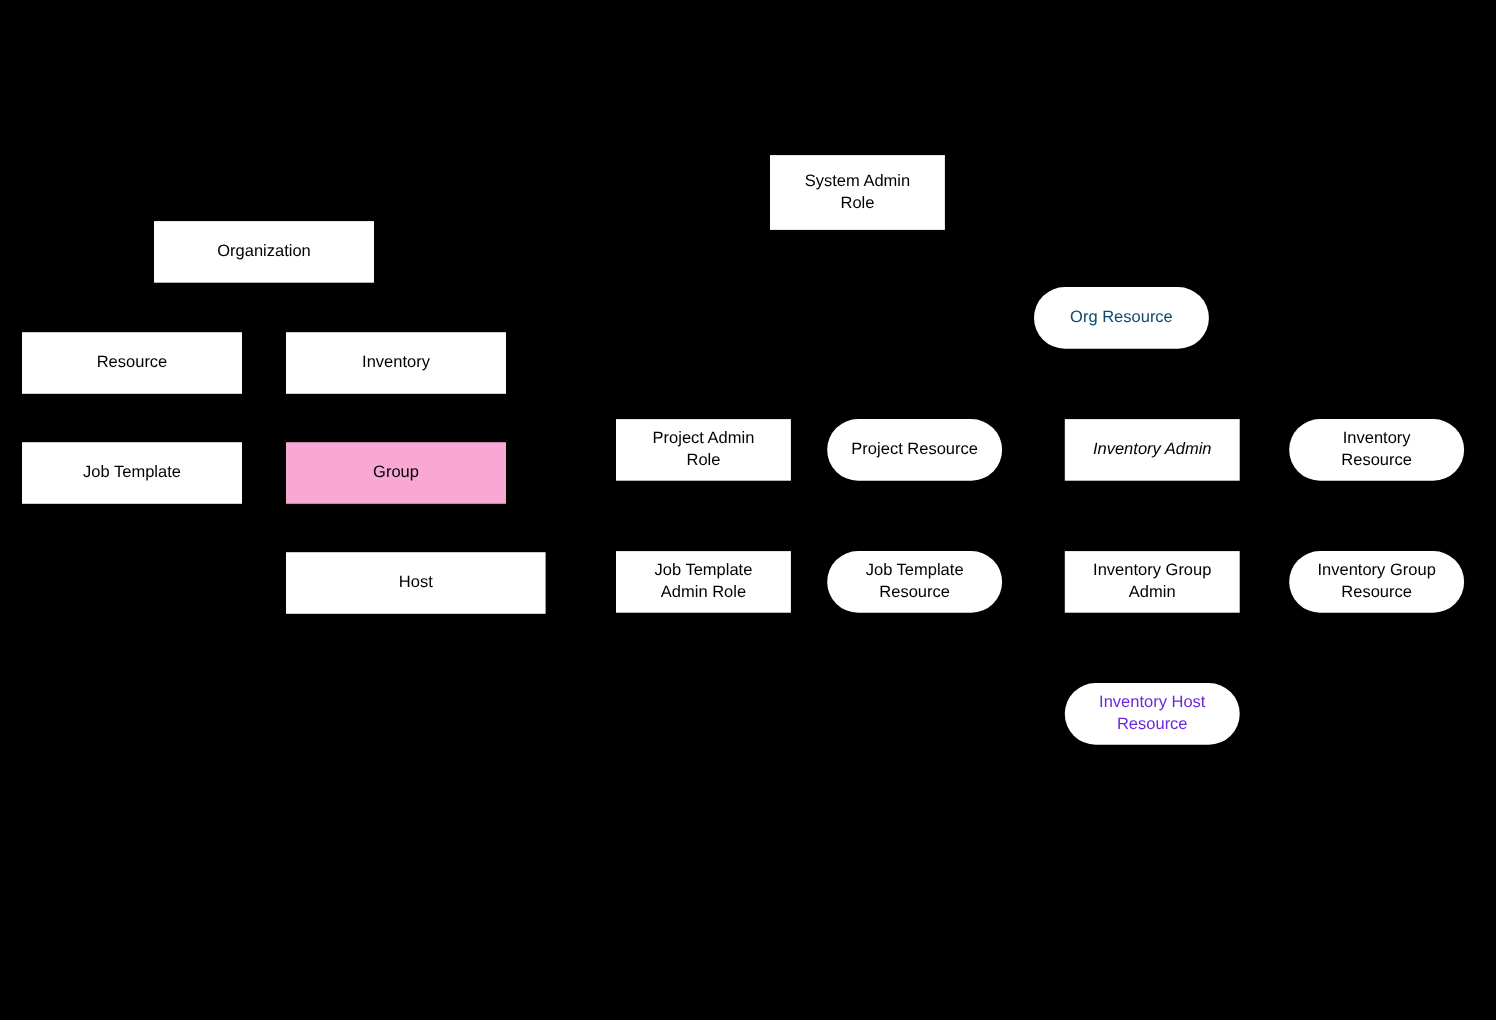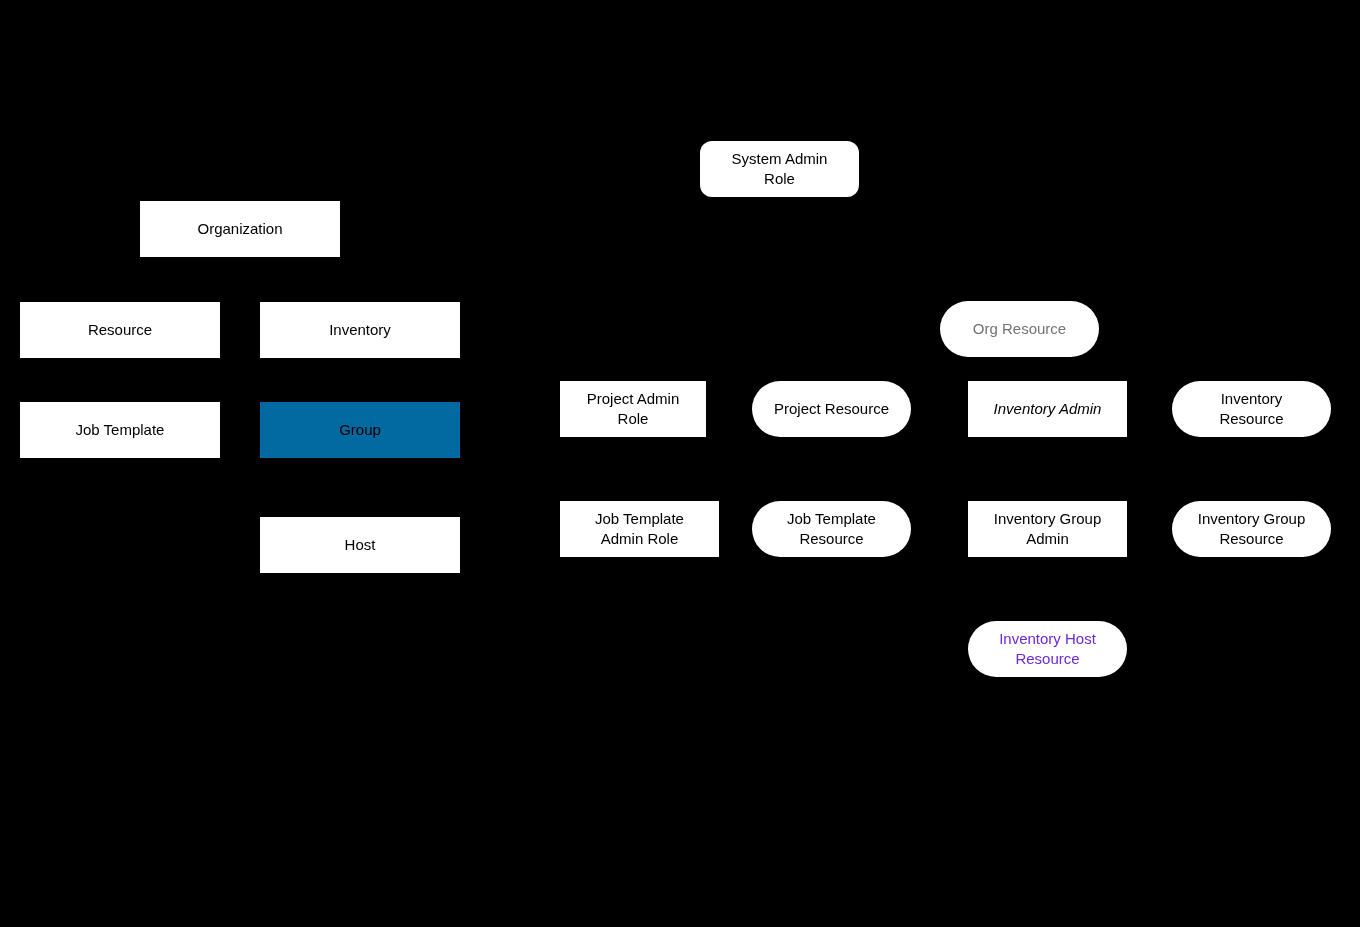--- a/index.html
+++ b/index.html
@@ -37,26 +37,26 @@
   }
 </style>
 </head>
 <body>
 
 <div id="canvas" style="background: rgb(0, 0, 0);">
     <div class="node rect" style="left: 140px; top: 201px; width: 200px; height: 56px; background: rgb(255, 255, 255); color: rgb(0, 0, 0);">Organization</div>
     <div class="node rect" style="left: 20px; top: 302px; width: 200px; height: 56px; background: rgb(255, 255, 255); color: rgb(0, 0, 0);">Resource</div>
     <div class="node rect" style="left: 260px; top: 302px; width: 200px; height: 56px; background: rgb(255, 255, 255); color: rgb(0, 0, 0);">Inventory</div>
     <div class="node rect" style="left: 20px; top: 402px; width: 200px; height: 56px; background: rgb(255, 255, 255); color: rgb(0, 0, 0);">Job Template</div>
-    <div class="node rect" style="left: 260px; top: 402px; width: 200px; height: 56px; background: #0369a1; color: rgb(0, 0, 0);">Group</div>
-    <div class="node rect" style="left: 260px; top: 502px; width: 200px; height: 56px; background: rgb(255, 255, 255); color: rgb(0, 0, 0); margin-top: 15px;">Host</div>
-    <div class="node rect" style="left: 700px; top: 141px; width: 159px; height: 56px; background: rgb(255, 255, 255); color: rgb(0, 0, 0); border-radius: 12px;">System Admin
+    <div class="node rect" style="left: 260px; top: 402px; width: 200px; height: 56px; background: #f9a8d4; color: rgb(0, 0, 0);">Group</div>
+    <div class="node rect" style="left: 260px; top: 502px; width: 236px; height: 56px; background: rgb(255, 255, 255); color: rgb(0, 0, 0);">Host</div>
+    <div class="node rect" style="left: 700px; top: 141px; width: 159px; height: 68px; background: rgb(255, 255, 255); color: rgb(0, 0, 0);">System Admin
 Role</div>
-    <div class="node pill" style="left: 940px; top: 261px; width: 159px; height: 56px; background: rgb(255, 255, 255); color: #737373; margin-top: 40px;">Org Resource</div>
-    <div class="node rect" style="left: 560px; top: 381px; width: 146px; height: 56px; background: rgb(255, 255, 255); color: rgb(0, 0, 0);">Project Admin
+    <div class="node pill" style="left: 940px; top: 261px; width: 159px; height: 56px; background: rgb(255, 255, 255); color: #0c4a6e;">Org Resource</div>
+    <div class="node rect" style="left: 560px; top: 381px; width: 159px; height: 56px; background: rgb(255, 255, 255); color: rgb(0, 0, 0);">Project Admin
 Role</div>
     <div class="node pill" style="left: 752px; top: 381px; width: 159px; height: 56px; background: rgb(255, 255, 255); color: rgb(0, 0, 0);">Project Resource</div>
     <div class="node rect" style="left: 968px; top: 381px; width: 159px; height: 56px; background: rgb(255, 255, 255); color: rgb(0, 0, 0); font-style: italic;">Inventory Admin</div>
     <div class="node pill" style="left: 1172px; top: 381px; width: 159px; height: 56px; background: rgb(255, 255, 255); color: rgb(0, 0, 0);">Inventory
 Resource</div>
     <div class="node rect" style="left: 560px; top: 501px; width: 159px; height: 56px; background: rgb(255, 255, 255); color: rgb(0, 0, 0);">Job Template
 Admin Role</div>
     <div class="node pill" style="left: 752px; top: 501px; width: 159px; height: 56px; background: rgb(255, 255, 255); color: rgb(0, 0, 0);">Job Template
 Resource</div>
     <div class="node rect" style="left: 968px; top: 501px; width: 159px; height: 56px; background: rgb(255, 255, 255); color: rgb(0, 0, 0);">Inventory Group

